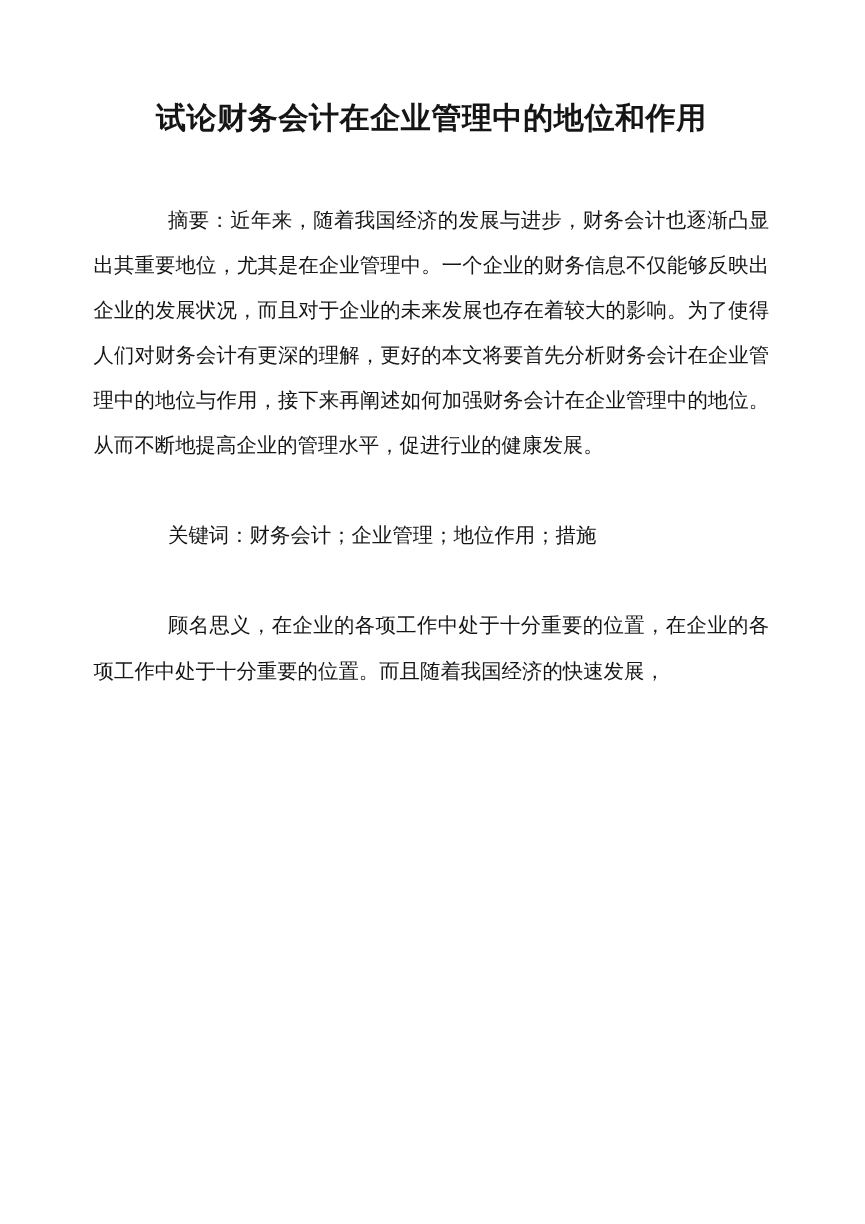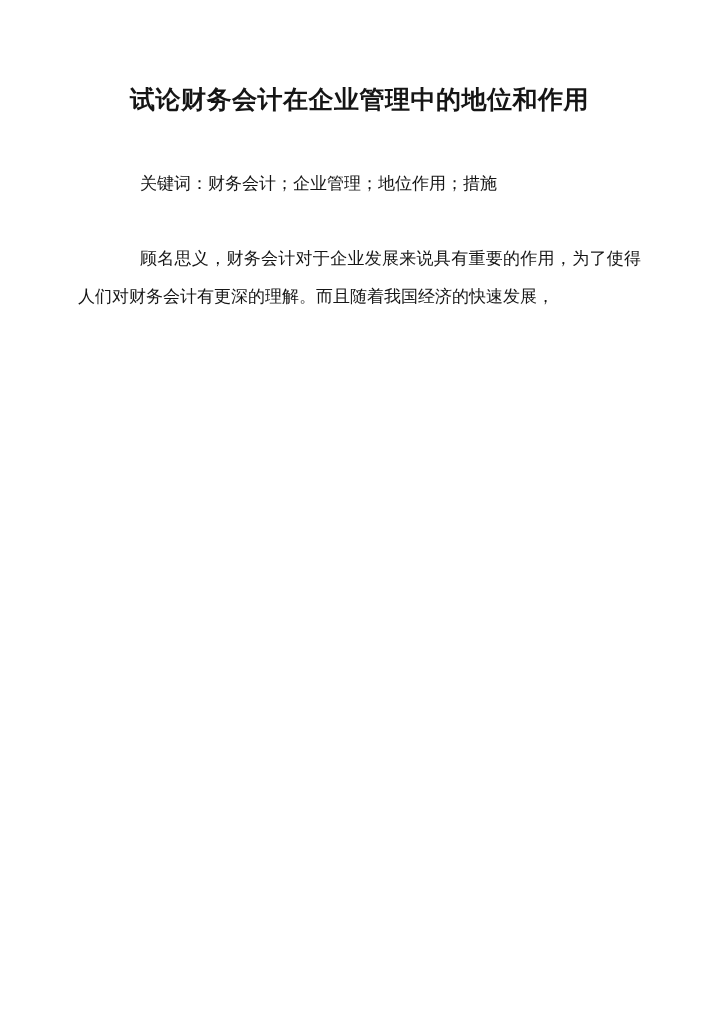--- a/index.html
+++ b/index.html
@@ -53,24 +53,25 @@
   }
 </style>
 </head>
 <body>
 
 <div class="page">
   <div class="content">
 
     <h1 class="doc-title">试论财务会计在企业管理中的地位和作用</h1>
 
+    <p class="para">摘要：近年来，随着我国经济的发展与进步，财务会计也逐渐凸显出其重要地位，尤其是在企业管理中。一个企业的财务信息不仅能够反映出企业的发展状况，而且对于企业的未来发展也存在着较大的影响。为了使得人们对财务会计有更深的理解，更好的本文将要首先分析财务会计在企业管理中的地位与作用，接下来再阐述如何加强财务会计在企业管理中的地位。从而不断地提高企业的管理水平，促进行业的健康发展。</p>
 
     <p class="para">关键词：财务会计；企业管理；地位作用；措施</p>
 
 
 
 
-    <p class="para last">顾名思义，财务会计对于企业发展来说具有重要的作用，为了使得人们对财务会计有更深的理解。而且随着我国经济的快速发展，</p>
+    <p class="para last">顾名思义，在企业的各项工作中处于十分重要的位置，在企业的各项工作中处于十分重要的位置。而且随着我国经济的快速发展，</p>
 
   </div>
 
   <div class="page-number">1</div>
 </div>
 
 </body></html>

